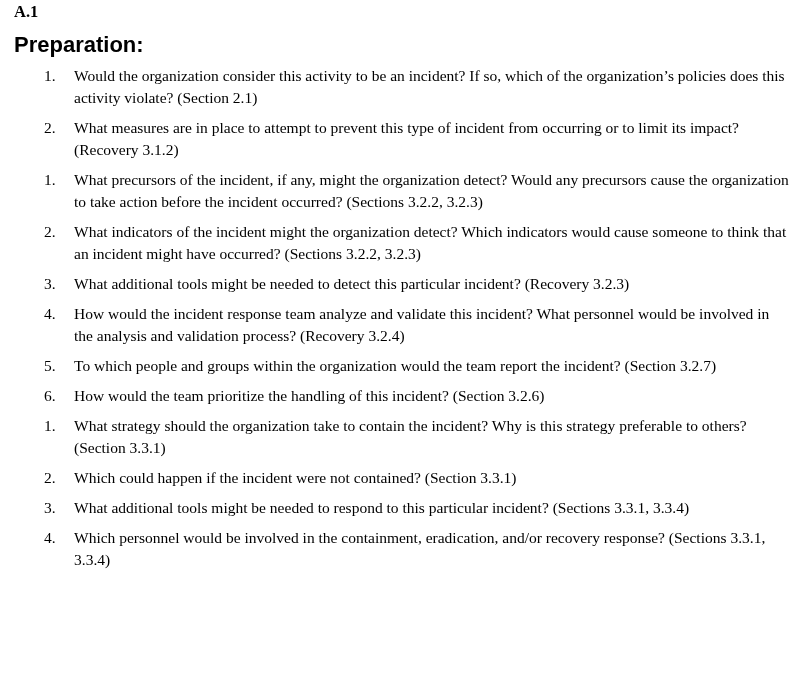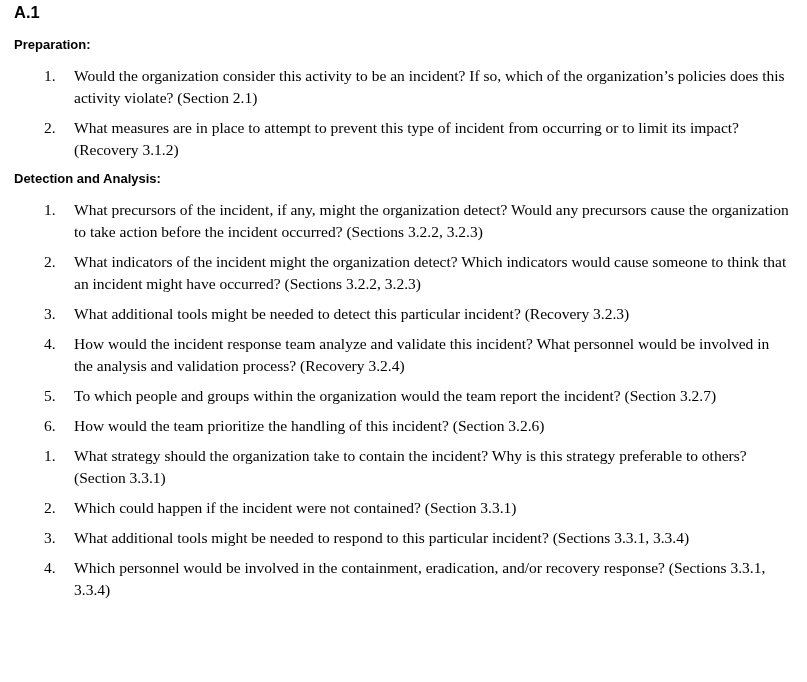--- a/index.html
+++ b/index.html
@@ -14,24 +14,24 @@
     overflow: hidden;
   }
   .h1 {
     display: flex;
     font-family: "Liberation Sans", sans-serif;
     font-size: 16.5px;
     font-weight: bold;
     line-height: 20px;
     margin: 0 0 13px 0;
   }
-  .h1 .sec-num { width: 41px; flex: none; }
+  .h1 .sec-num { width: 41px; flex: none; font-family: Liberation Serif, serif; }
   .h2 {
     font-family: "Liberation Sans", sans-serif;
-    font-size: 13px;
+    font-size: 22px;
     font-weight: bold;
     line-height: 20px;
     margin: 2px 0 10px 0;
   }
   ol.qlist { list-style: none; margin: 0; padding: 0; }
   li.q {
     display: flex;
     margin: 0 0 8px 0;
     font-family: "Liberation Serif", serif;
     font-size: 15.5px;
@@ -55,21 +55,20 @@
     <li class="q">
       <span class="num">1.</span>
       <div class="qtext"><span>Would the organization consider this activity to be an incident? If so, which of the organization’s policies does this activity violate?</span> <span class="ref">(Section 2.1)</span></div>
     </li>
     <li class="q">
       <span class="num">2.</span>
       <div class="qtext"><span>What measures are in place to attempt to prevent this type of incident from occurring or to limit its impact?</span> <span class="ref">(Recovery 3.1.2)</span></div>
     </li>
   </ol>
 
-  <div class="h2">Detection and Analysis:</div>
   <ol class="qlist">
     <li class="q">
       <span class="num">1.</span>
       <div class="qtext"><span>What precursors of the incident, if any, might the organization detect? Would any precursors cause the organization to take action before the incident occurred?</span> <span class="ref">(Sections 3.2.2, 3.2.3)</span></div>
     </li>
     <li class="q">
       <span class="num">2.</span>
       <div class="qtext"><span>What indicators of the incident might the organization detect? Which indicators would cause someone to think that an incident might have occurred?</span> <span class="ref">(Sections 3.2.2, 3.2.3)</span></div>
     </li>
     <li class="q">

